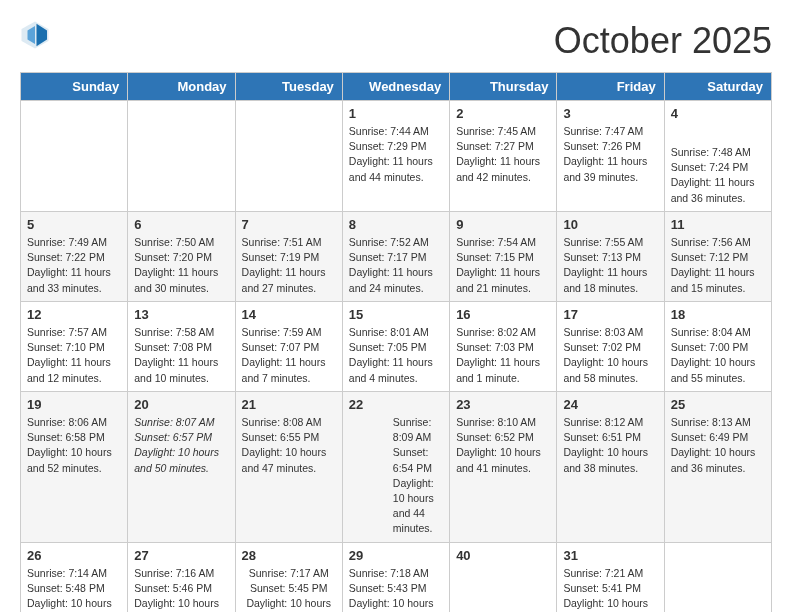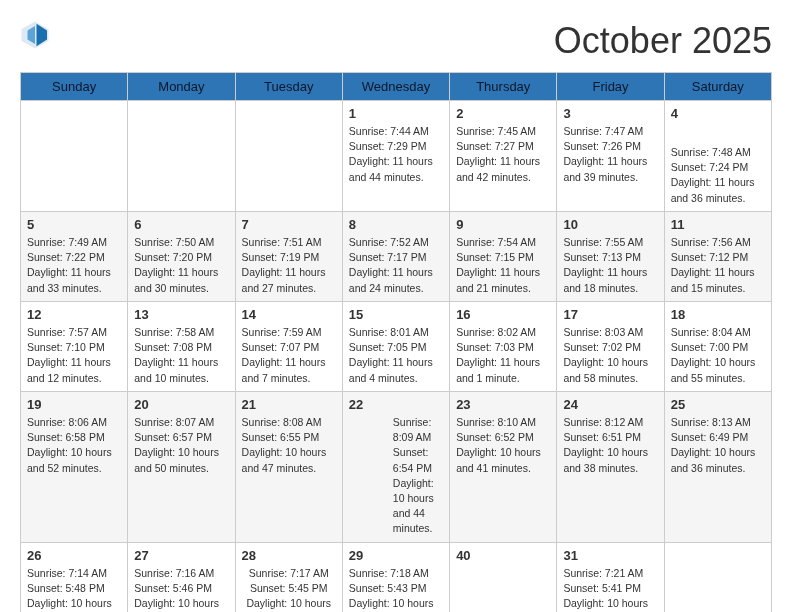--- a/index.html
+++ b/index.html
@@ -44,25 +44,25 @@
       font-size: 16px;
       color: #555;
     }
     table {
       width: 100%;
       border-collapse: collapse;
       table-layout: fixed;
     }
     th {
       background-color: #2e75b6;
-      color: #0f172a;
-      text-align: center;
+      color: #ffffff;
+      text-align: right;
       padding: 6px 8px;
       font-size: 13px;
-      font-weight: normal;
+      font-weight: bold;
       border: 1px solid #ccc;
     }
     td {
       border: 1px solid #ccc;
       vertical-align: top;
       padding: 5px 6px;
       font-size: 11px;
       color: #333;
       height: 90px;
     }
@@ -233,21 +233,21 @@
       </tr>
       <tr>
         <td>
           <span class="day-num">19</span>
           <div class="day-info" style="white-space: pre-line;">Sunrise: 8:06 AM
 Sunset: 6:58 PM
 Daylight: 10 hours and 52 minutes.</div>
         </td>
         <td>
           <span class="day-num">20</span>
-          <div class="day-info" style="white-space: pre-line;">Sunrise: 8:07 AM
+          <div class="day-info" style="white-space: pre-line; font-style: italic;">Sunrise: 8:07 AM
 Sunset: 6:57 PM
 Daylight: 10 hours and 50 minutes.</div>
         </td>
         <td>
           <span class="day-num">21</span>
           <div class="day-info" style="white-space: pre-line;">Sunrise: 8:08 AM
 Sunset: 6:55 PM
 Daylight: 10 hours and 47 minutes.</div>
         </td>
         <td>

